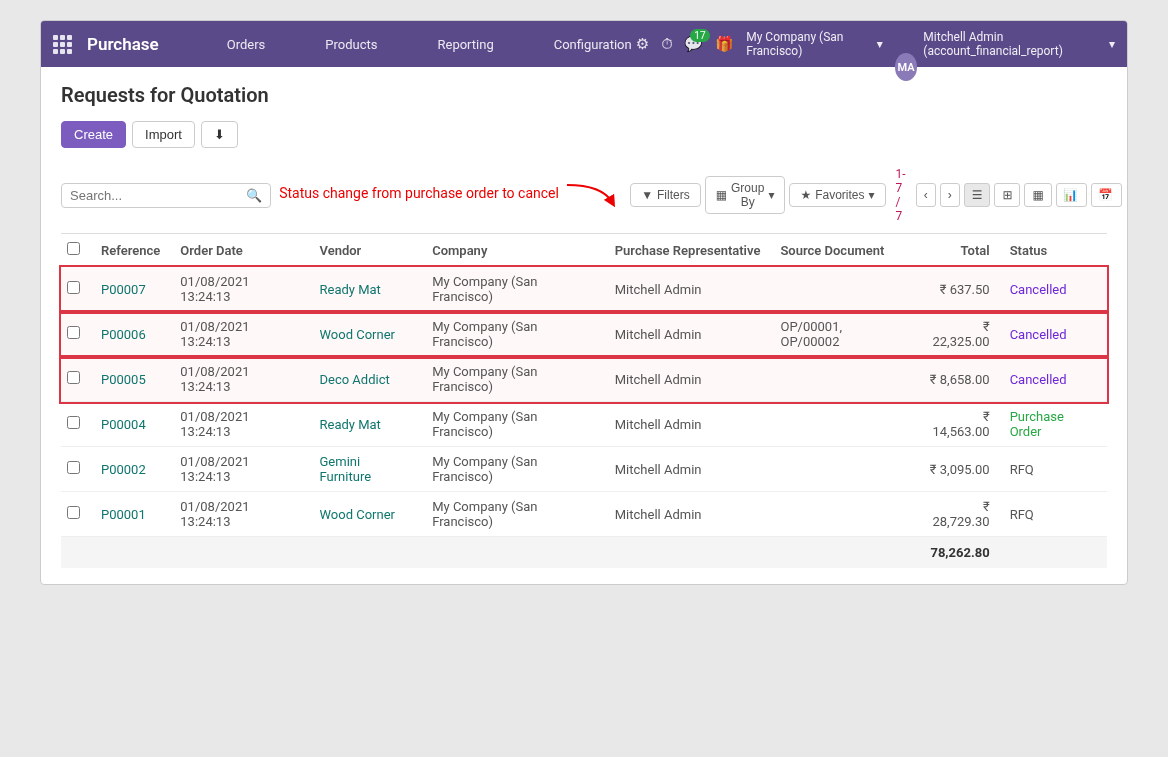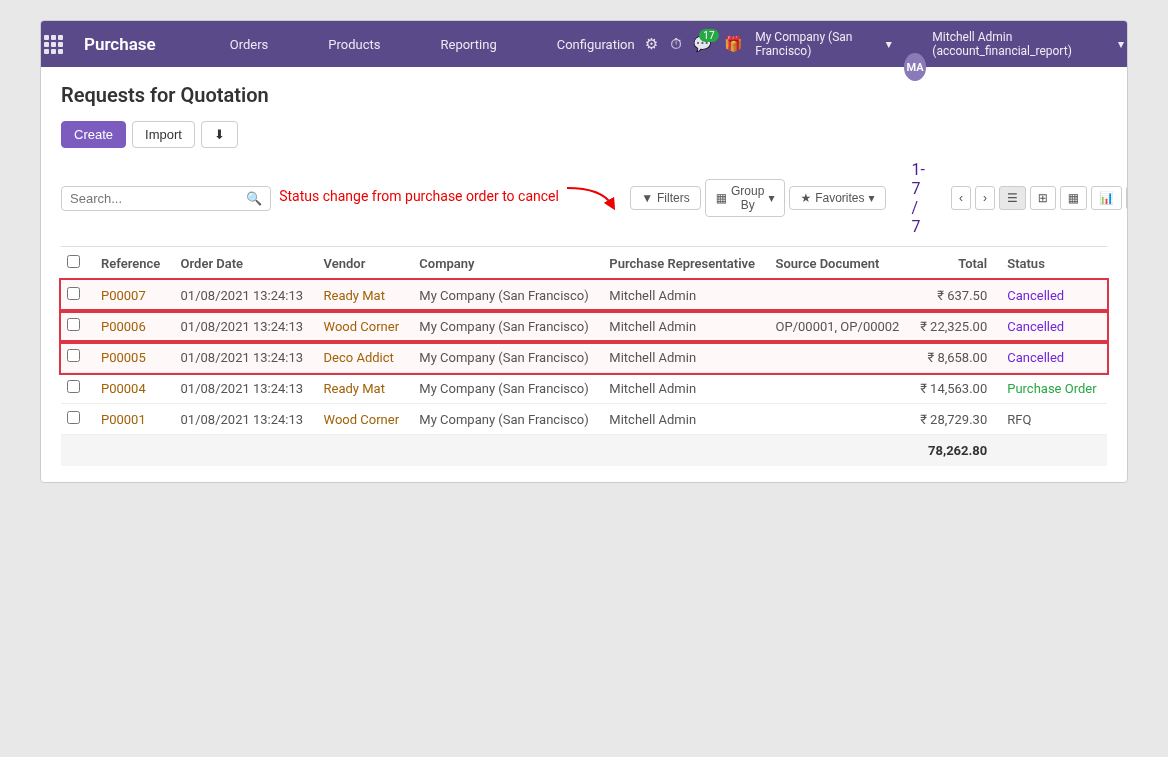--- a/index.html
+++ b/index.html
@@ -16,23 +16,23 @@
       border: 1px solid #ccc;
       border-radius: 4px;
       overflow: hidden;
     }
     
     .top-nav {
       background: #5b4a8a;
       color: #fff;
       display: flex;
       align-items: center;
-      padding: 0 3px;
+      padding: 0 12px;
       height: 46px;
-      gap: 10px;
+      gap: 4px;
     }
     .top-nav .grid-icon {
       display: grid;
       grid-template-columns: 1fr 1fr 1fr;
       gap: 2px;
       width: 18px;
       margin-right: 12px;
       cursor: pointer;
     }
     .top-nav .grid-icon span {
@@ -121,21 +121,21 @@
       font-weight: 600;
       color: #333;
       margin-bottom: 14px;
     }
 
     
     .toolbar {
       display: flex;
       align-items: center;
       gap: 6px;
-      margin-bottom: 12px;
+      margin-bottom: 19px;
     }
     .btn {
       border: 1px solid #ccc;
       background: #fff;
       border-radius: 4px;
       padding: 5px 12px;
       font-size: 13px;
       cursor: pointer;
       display: flex;
       align-items: center;
@@ -170,23 +170,23 @@
       border-radius: 4px;
       padding: 4px 10px;
       font-size: 12px;
       cursor: pointer;
       display: flex;
       align-items: center;
       gap: 4px;
       color: #555;
     }
     .pagination-info {
-      font-size: 16px;
-      color: #4c1d95;
-      margin: 0 22px;
+      font-size: 12px;
+      color: #be185d;
+      margin: 0 6px;
     }
     .view-btn {
       border: 1px solid #ccc;
       background: #fff;
       border-radius: 3px;
       padding: 4px 7px;
       font-size: 12px;
       cursor: pointer;
       color: #555;
     }
@@ -216,21 +216,21 @@
     }
     .data-table tbody tr {
       border-bottom: 1px solid #eee;
     }
     .data-table tbody td {
       padding: 7px 10px;
       color: #555;
     }
     .data-table tbody td.check-col { padding: 7px 6px; }
     .data-table tbody td a {
-      color: #a16207;
+      color: #0f766e;
       text-decoration: none;
     }
 
     .total-row td {
       font-weight: 700;
       color: #333;
       background: #f5f5f5;
       padding: 8px 10px;
     }
     .total-row td.total-val {
@@ -447,20 +447,39 @@
     <td style="text-align:right">₹ 14,563.00</td>
     <td>
       <span class="status-po">Purchase Order</span>
     </td>
   </tr>
           <tr>
     <td class="check-col">
       <input type="checkbox" style="">
     </td>
     <td>
+      <a>P00002</a>
+    </td>
+    <td>01/08/2021 13:24:13</td>
+    <td>
+      <a>Gemini Furniture</a>
+    </td>
+    <td>My Company (San Francisco)</td>
+    <td>Mitchell Admin</td>
+    <td></td>
+    <td style="text-align:right">₹ 3,095.00</td>
+    <td>
+      <span class="status-rfq">RFQ</span>
+    </td>
+  </tr>
+          <tr>
+    <td class="check-col">
+      <input type="checkbox" style="">
+    </td>
+    <td>
       <a>P00001</a>
     </td>
     <td>01/08/2021 13:24:13</td>
     <td>
       <a>Wood Corner</a>
     </td>
     <td>My Company (San Francisco)</td>
     <td>Mitchell Admin</td>
     <td></td>
     <td style="text-align:right">₹ 28,729.30</td>

